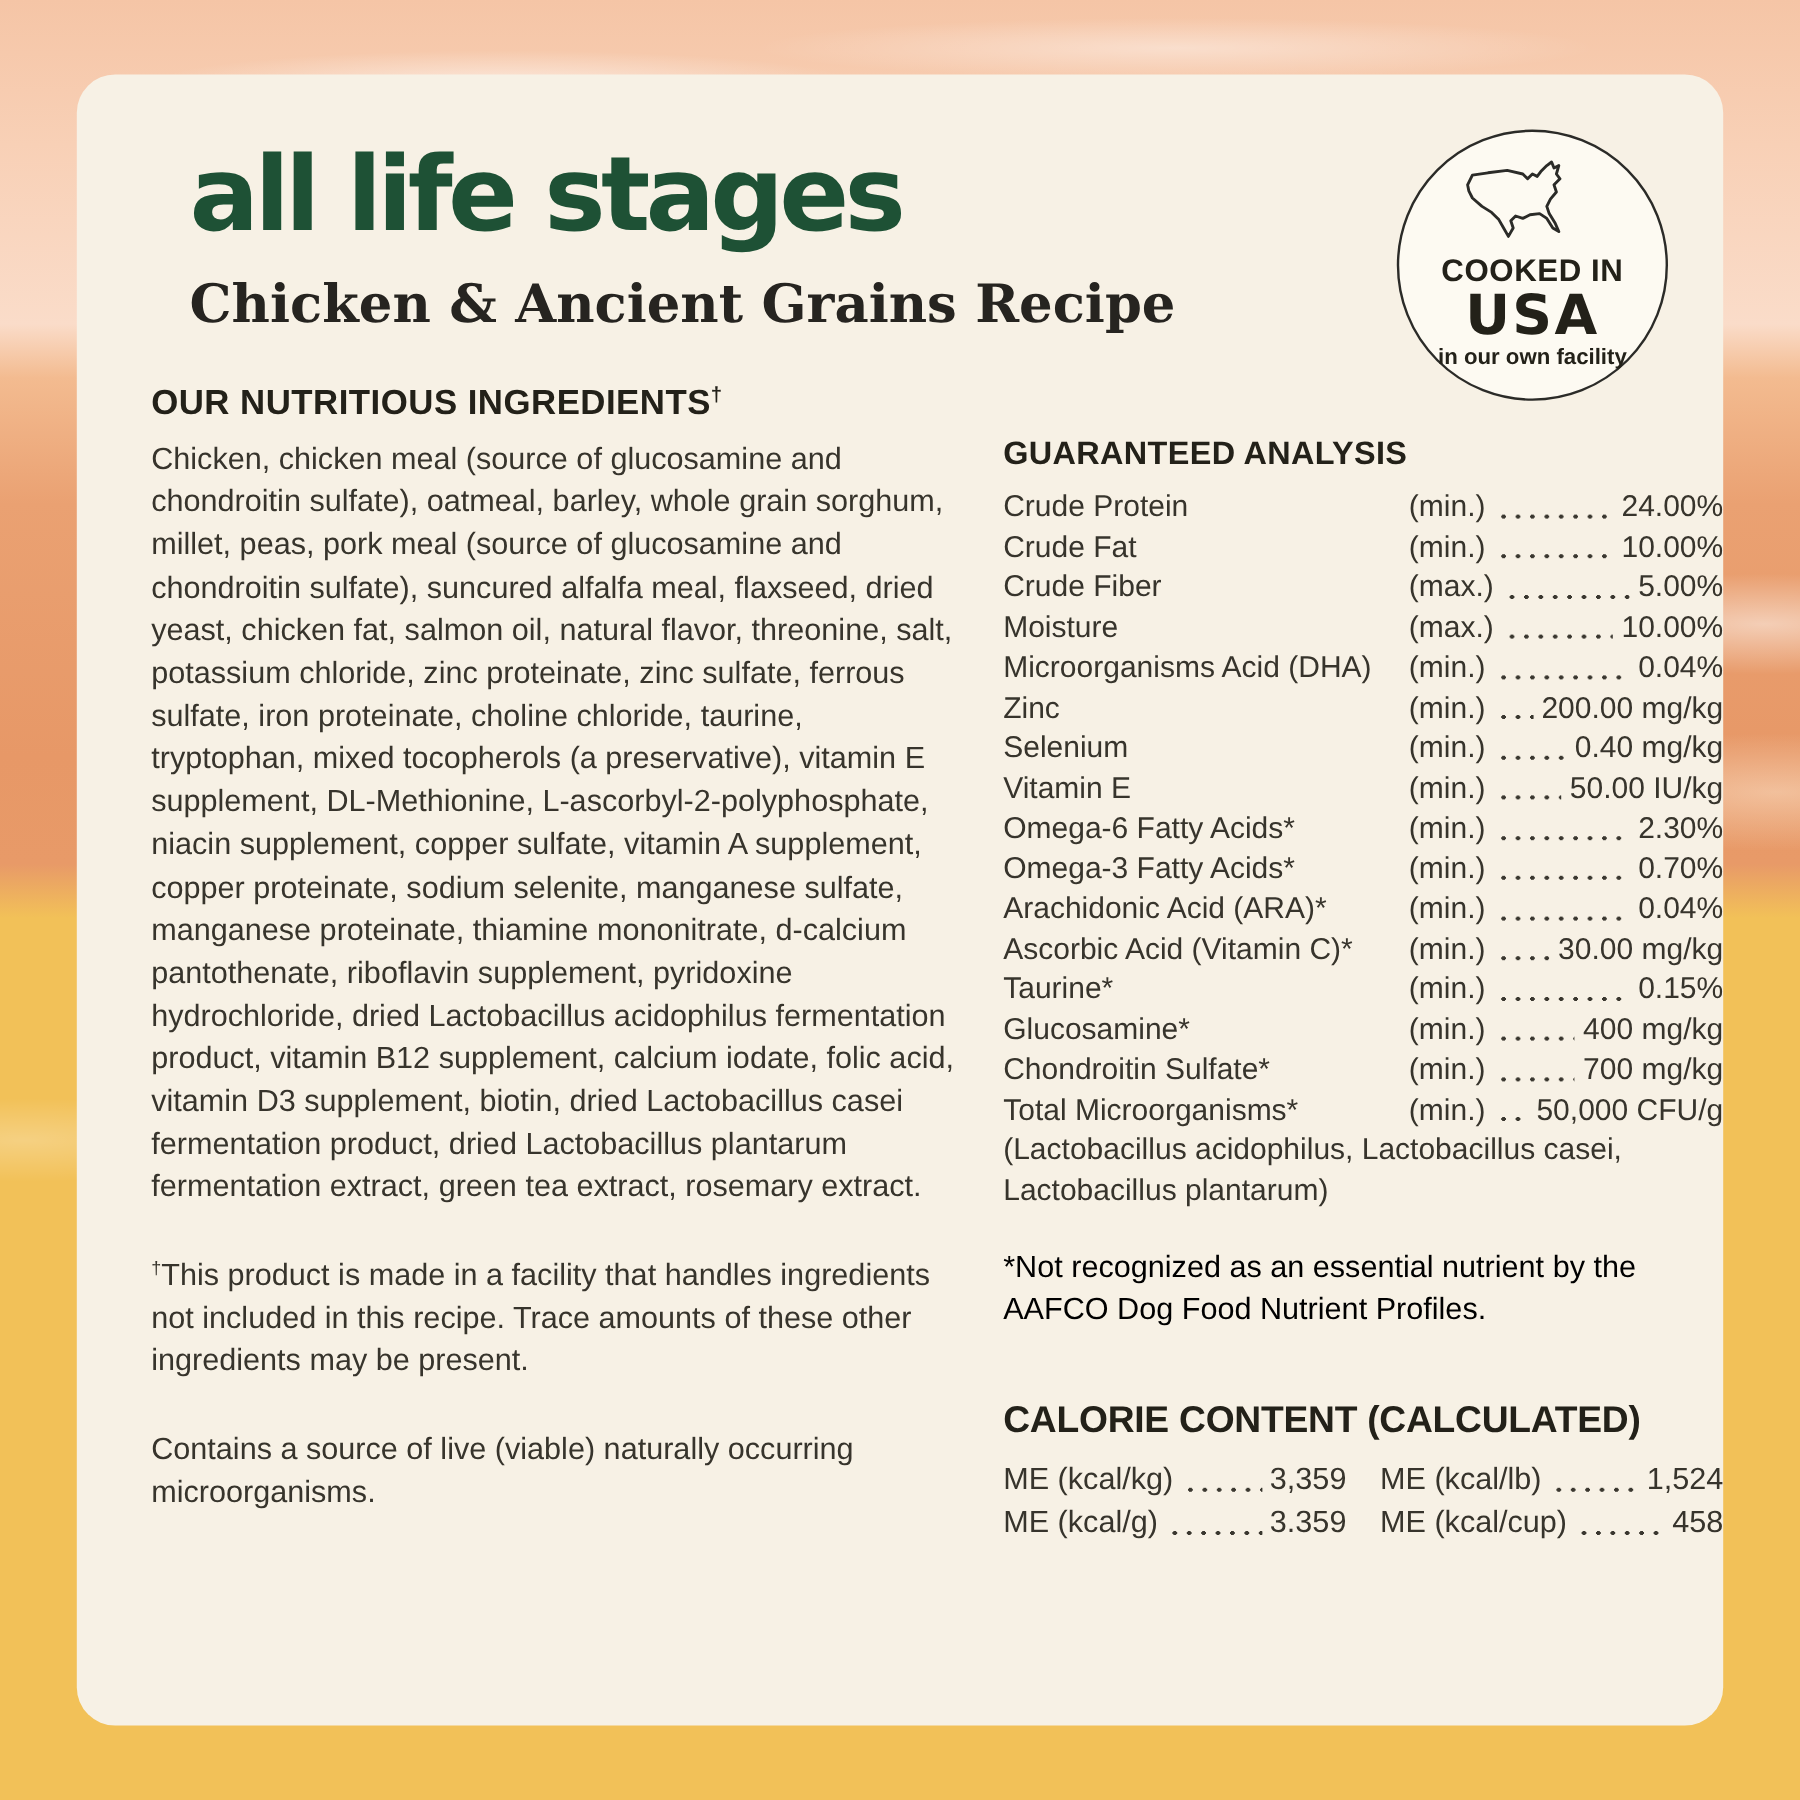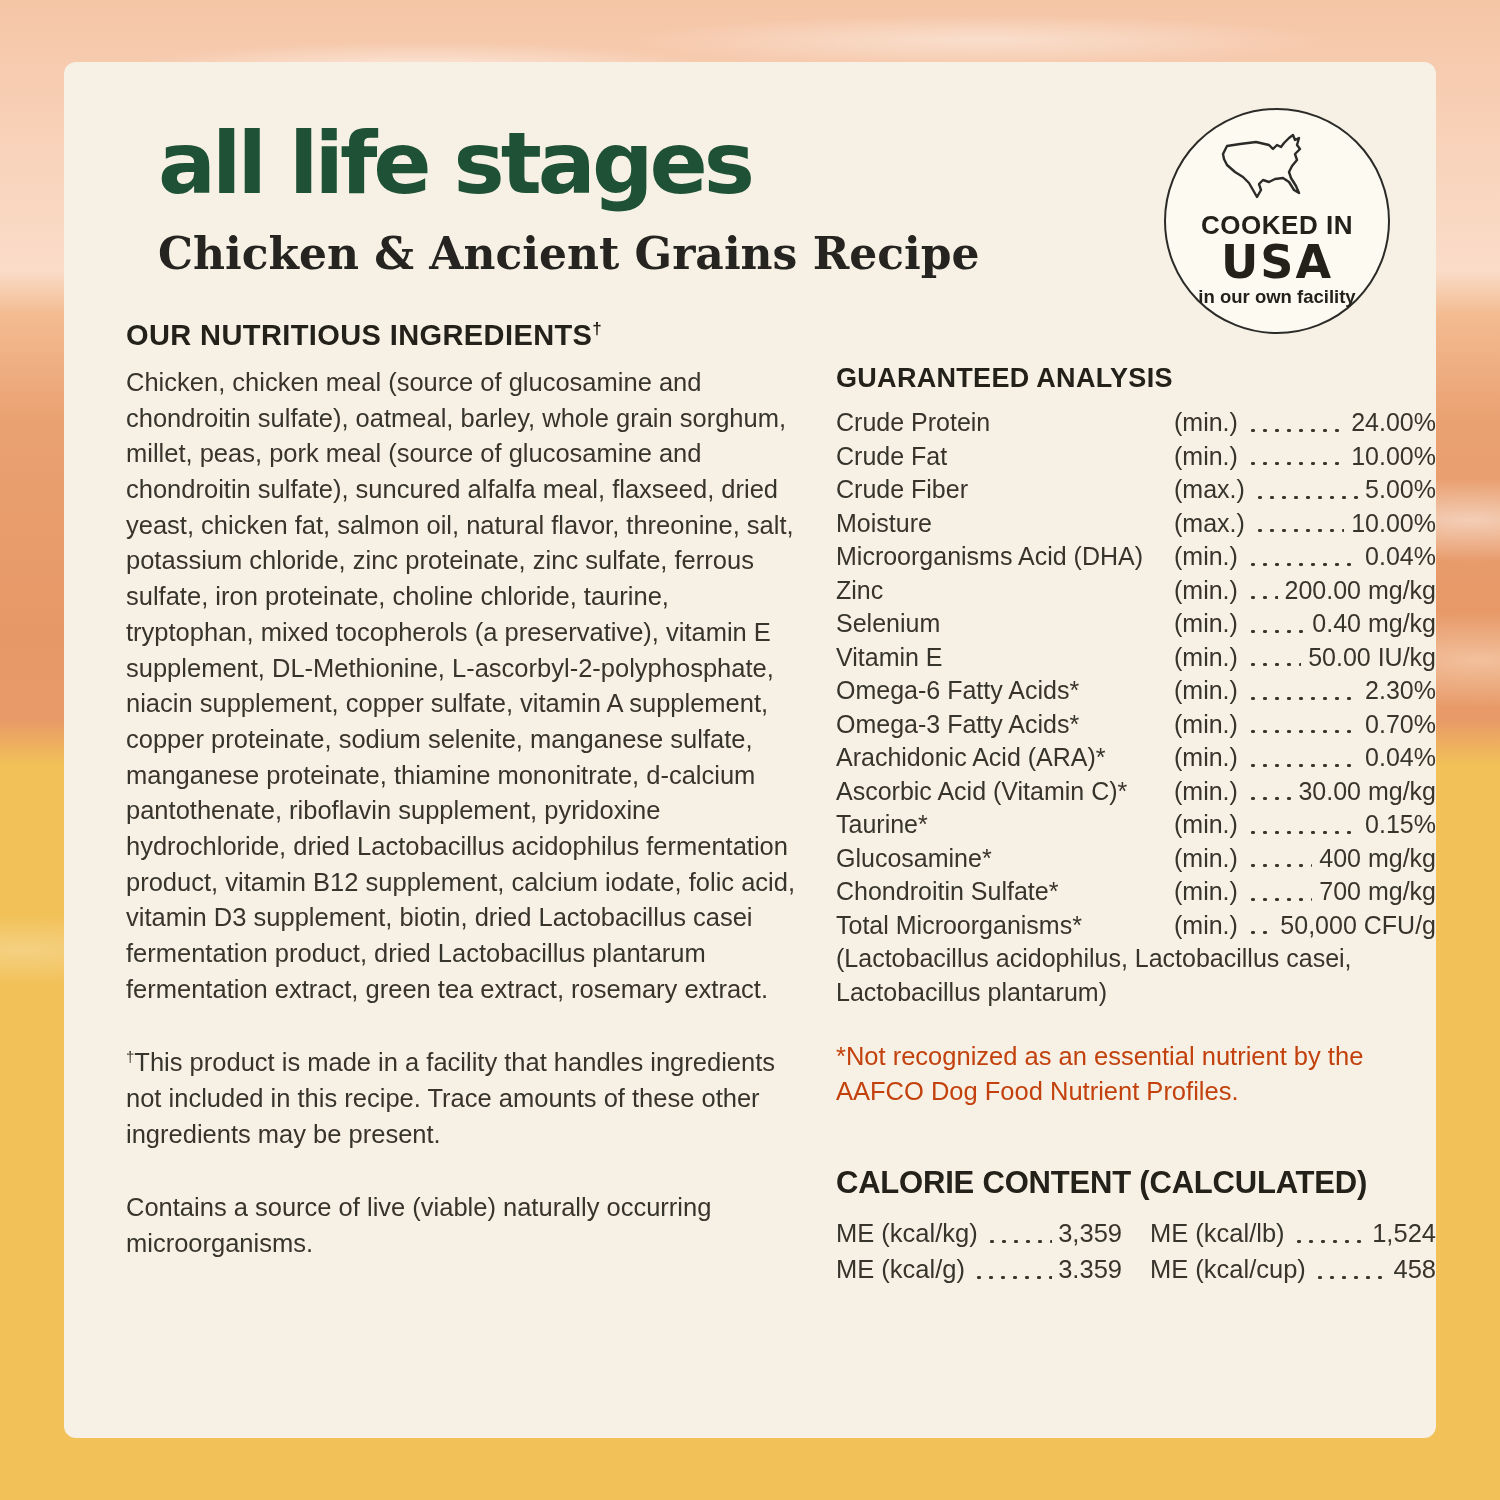--- a/index.html
+++ b/index.html
@@ -28,21 +28,21 @@
       radial-gradient(ellipse 500px 36px at 980px 40px, rgba(255,255,255,.4), transparent 70%),
       radial-gradient(ellipse 300px 60px at 1470px 520px, rgba(255,255,255,.5), transparent 70%),
       radial-gradient(ellipse 260px 50px at 20px 950px, rgba(255,255,255,.25), transparent 70%),
       radial-gradient(ellipse 320px 70px at 1480px 660px, rgba(255,240,220,.45), transparent 70%);
   }
   .panel {
     position: absolute;
     left: 64px; top: 62px;
     width: 1372px; height: 1376px;
     background: #f7f1e5;
-    border-radius: 12px;
+    border-radius: 32px;
     padding: 42px 46px 0 32px;
   }
   
   .page-title {
     font-family: "DejaVu Sans", sans-serif;
     font-weight: bold;
     font-size: 86px;
     letter-spacing: -4px;
     color: #1e5135;
     line-height: 1.0;
@@ -102,21 +102,21 @@
     min-width: 18px;
     height: 26px;
     margin: 0 7px;
     background-image: radial-gradient(circle, #3a372f 1.7px, transparent 2px);
     background-size: 12px 5px;
     background-repeat: repeat-x;
     background-position: 2px calc(100% - 7px);
   }
   .ga-value { flex: none; white-space: nowrap; text-align: right; }
   .ga-paren { font-size: 25px; line-height: 33.5px; color: #37342c; }
-  .ga-footnote { margin-top: 30px; font-size: 25.5px; line-height: 1.38; color: #c2410c; padding-left: 0; }
+  .ga-footnote { margin-top: 30px; font-size: 25.5px; line-height: 1.38; color: #000000; padding-left: 0; }
   
   .cal-heading { margin-top: 56px; font-size: 31px; letter-spacing: -0.2px; }
   .cal-cols { display: flex; gap: 28px; margin-top: 14px; }
   .cal-col { width: 286px; flex: none; }
   .cal-row { display: flex; align-items: flex-end; font-size: 25.5px; line-height: 36px; color: #37342c; }
   .cal-label { flex: none; white-space: nowrap; }
   .cal-value { flex: none; white-space: nowrap; }
   .cal-leader { height: 26px; margin: 0 6px; }
 </style>
 </head>

